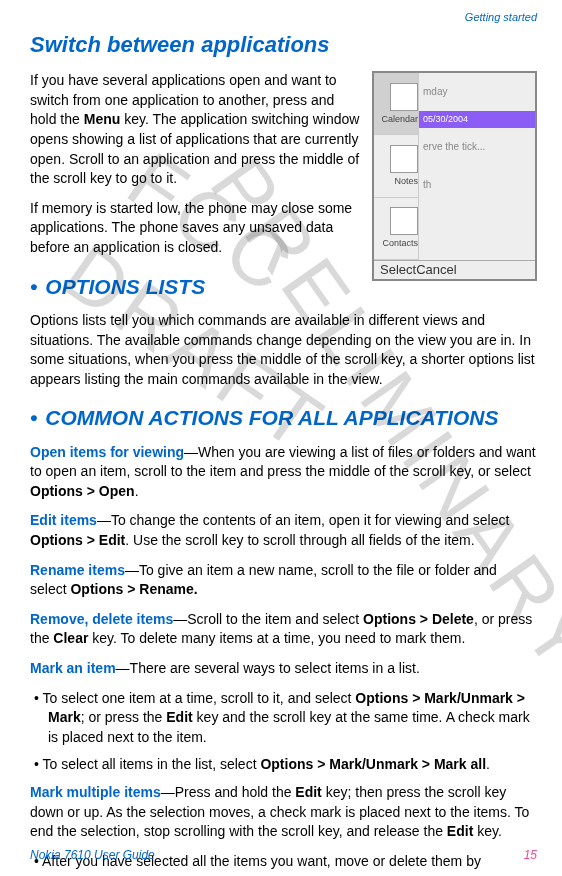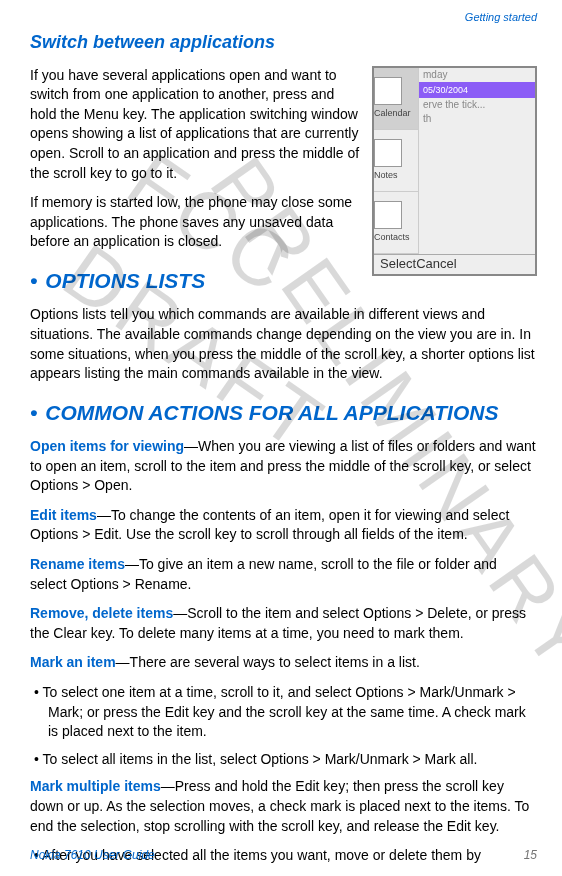--- a/index.html
+++ b/index.html
@@ -36,21 +36,21 @@
 }
 .header-right {
   text-align: right;
   color: #0066cc;
   font-style: italic;
   font-size: 11px;
   margin-bottom: 5px;
 }
 h1 {
   color: #0066cc;
-  font-size: 18px;
+  font-size: 22px;
   font-weight: bold;
   font-style: italic;
   margin-bottom: 10px;
 }
 h2 {
   color: #0066cc;
   font-size: 21px;
   font-weight: bold;
   font-style: italic;
   margin-top: 14px;
@@ -85,21 +85,21 @@
   width: 45px;
   border-right: 1px solid #ccc;
   display: flex;
   flex-direction: column;
 }
 .icon-cell {
   flex: 1;
   border-bottom: 1px solid #ccc;
   display: flex;
   flex-direction: column;
-  align-items: flex-start;
+  align-items: flex-end;
   justify-content: center;
   font-size: 9px;
   color: #444;
 }
 .icon-cell.selected {
   background: #d0d0d0;
 }
 .icon-box {
   width: 28px;
   height: 28px;
@@ -108,55 +108,55 @@
   margin-bottom: 2px;
 }
 .right-pane {
   flex: 1;
   display: flex;
   flex-direction: column;
   font-size: 10px;
   color: #888;
 }
 .right-pane-row {
-  padding: 0 4px;
+  padding: 12px 4px;
 }
 .blue-bar {
   background: #8b5cf6;
   color: #fff;
   font-size: 9px;
   padding: 2px 4px;
 }
 .soft-keys {
   display: flex;
   border-top: 1px solid #aaa;
   font-size: 13px;
   color: #333;
   padding: 0 6px;
 }
 .action-label {
   color: #0066cc;
   font-weight: bold;
 }
-.bold { font-weight: normal; }
+.bold { font-weight: bold; }
 ul { list-style: none; padding-left: 18px; }
 li { margin-bottom: 8px; text-indent: -14px; }
 li::before { content: "• "; }
 .footer {
   position: absolute;
   bottom: 12px;
   left: 30px;
   right: 25px;
   display: flex;
   justify-content: space-between;
   font-size: 12px;
   color: #0066cc;
   font-style: italic;
 }
-.footer .center { color: #737373; font-style: italic; }
+.footer .center { color: #ec4899; font-style: italic; }
 </style>
 </head>
 <body>
 
 <div class="watermark wm1">FCC DRAFT</div>
 <div class="watermark wm2">PRELIMINARY</div>
 
 <div class="header-right">Getting started</div>
 
 <h1>Switch between applications</h1>

